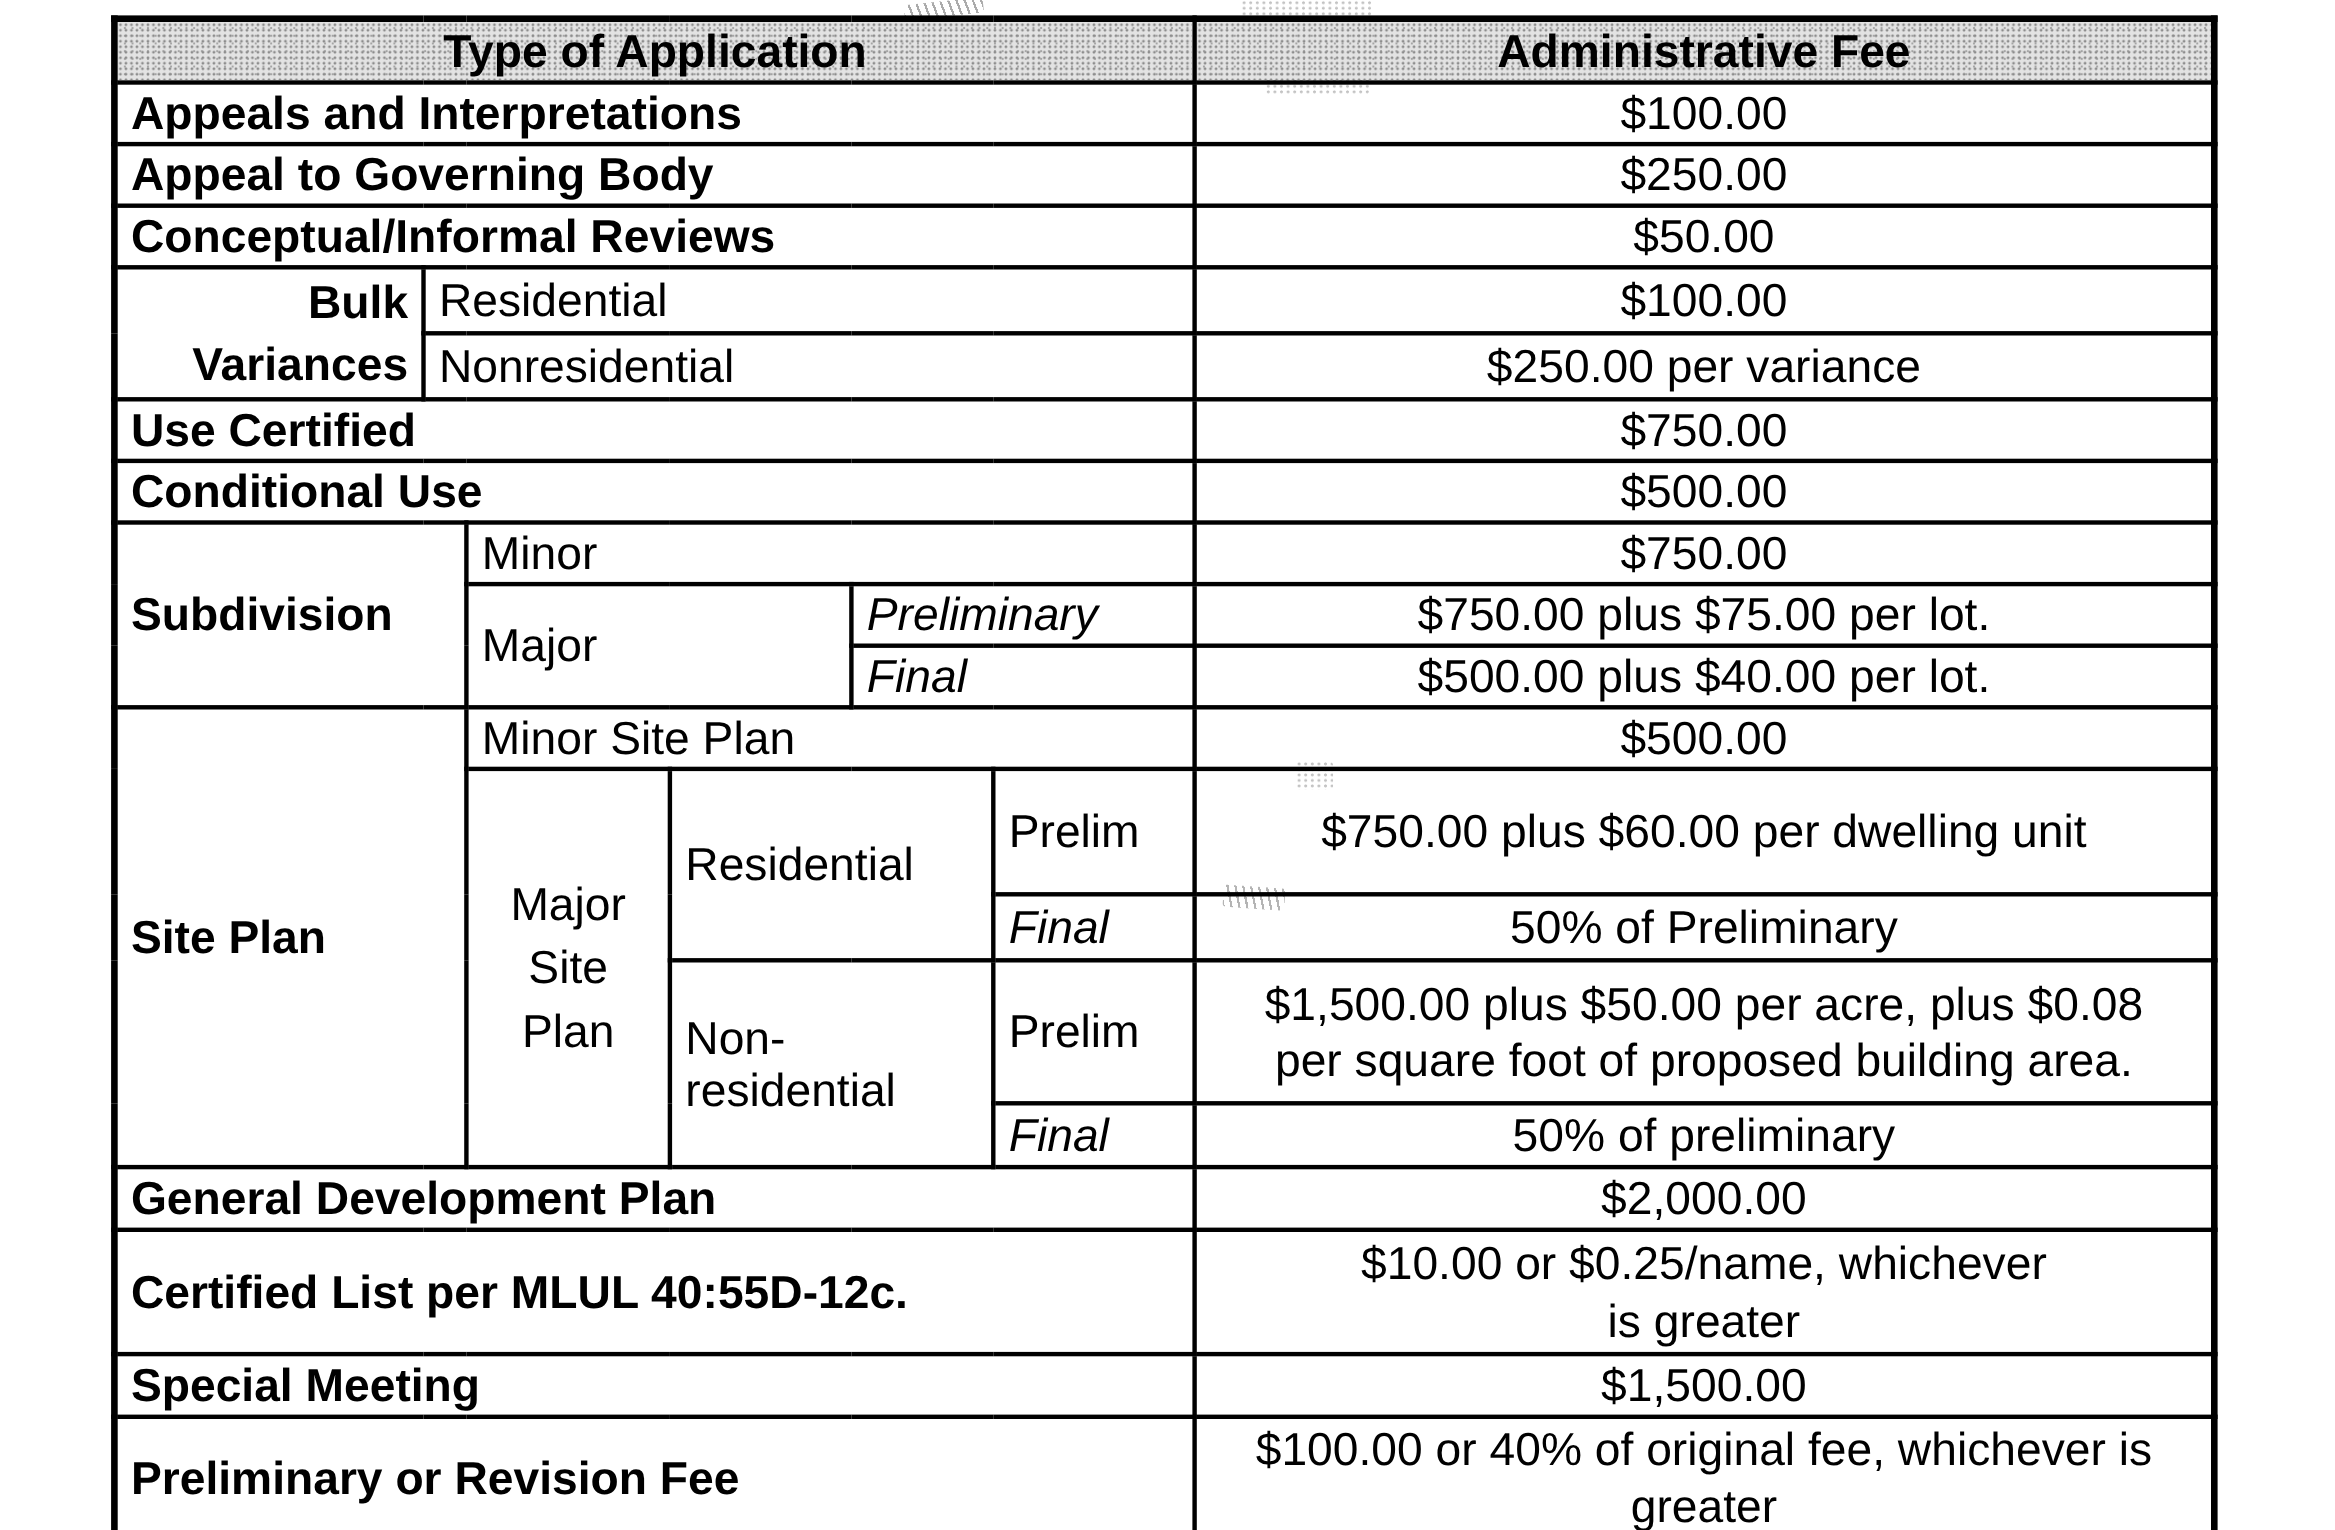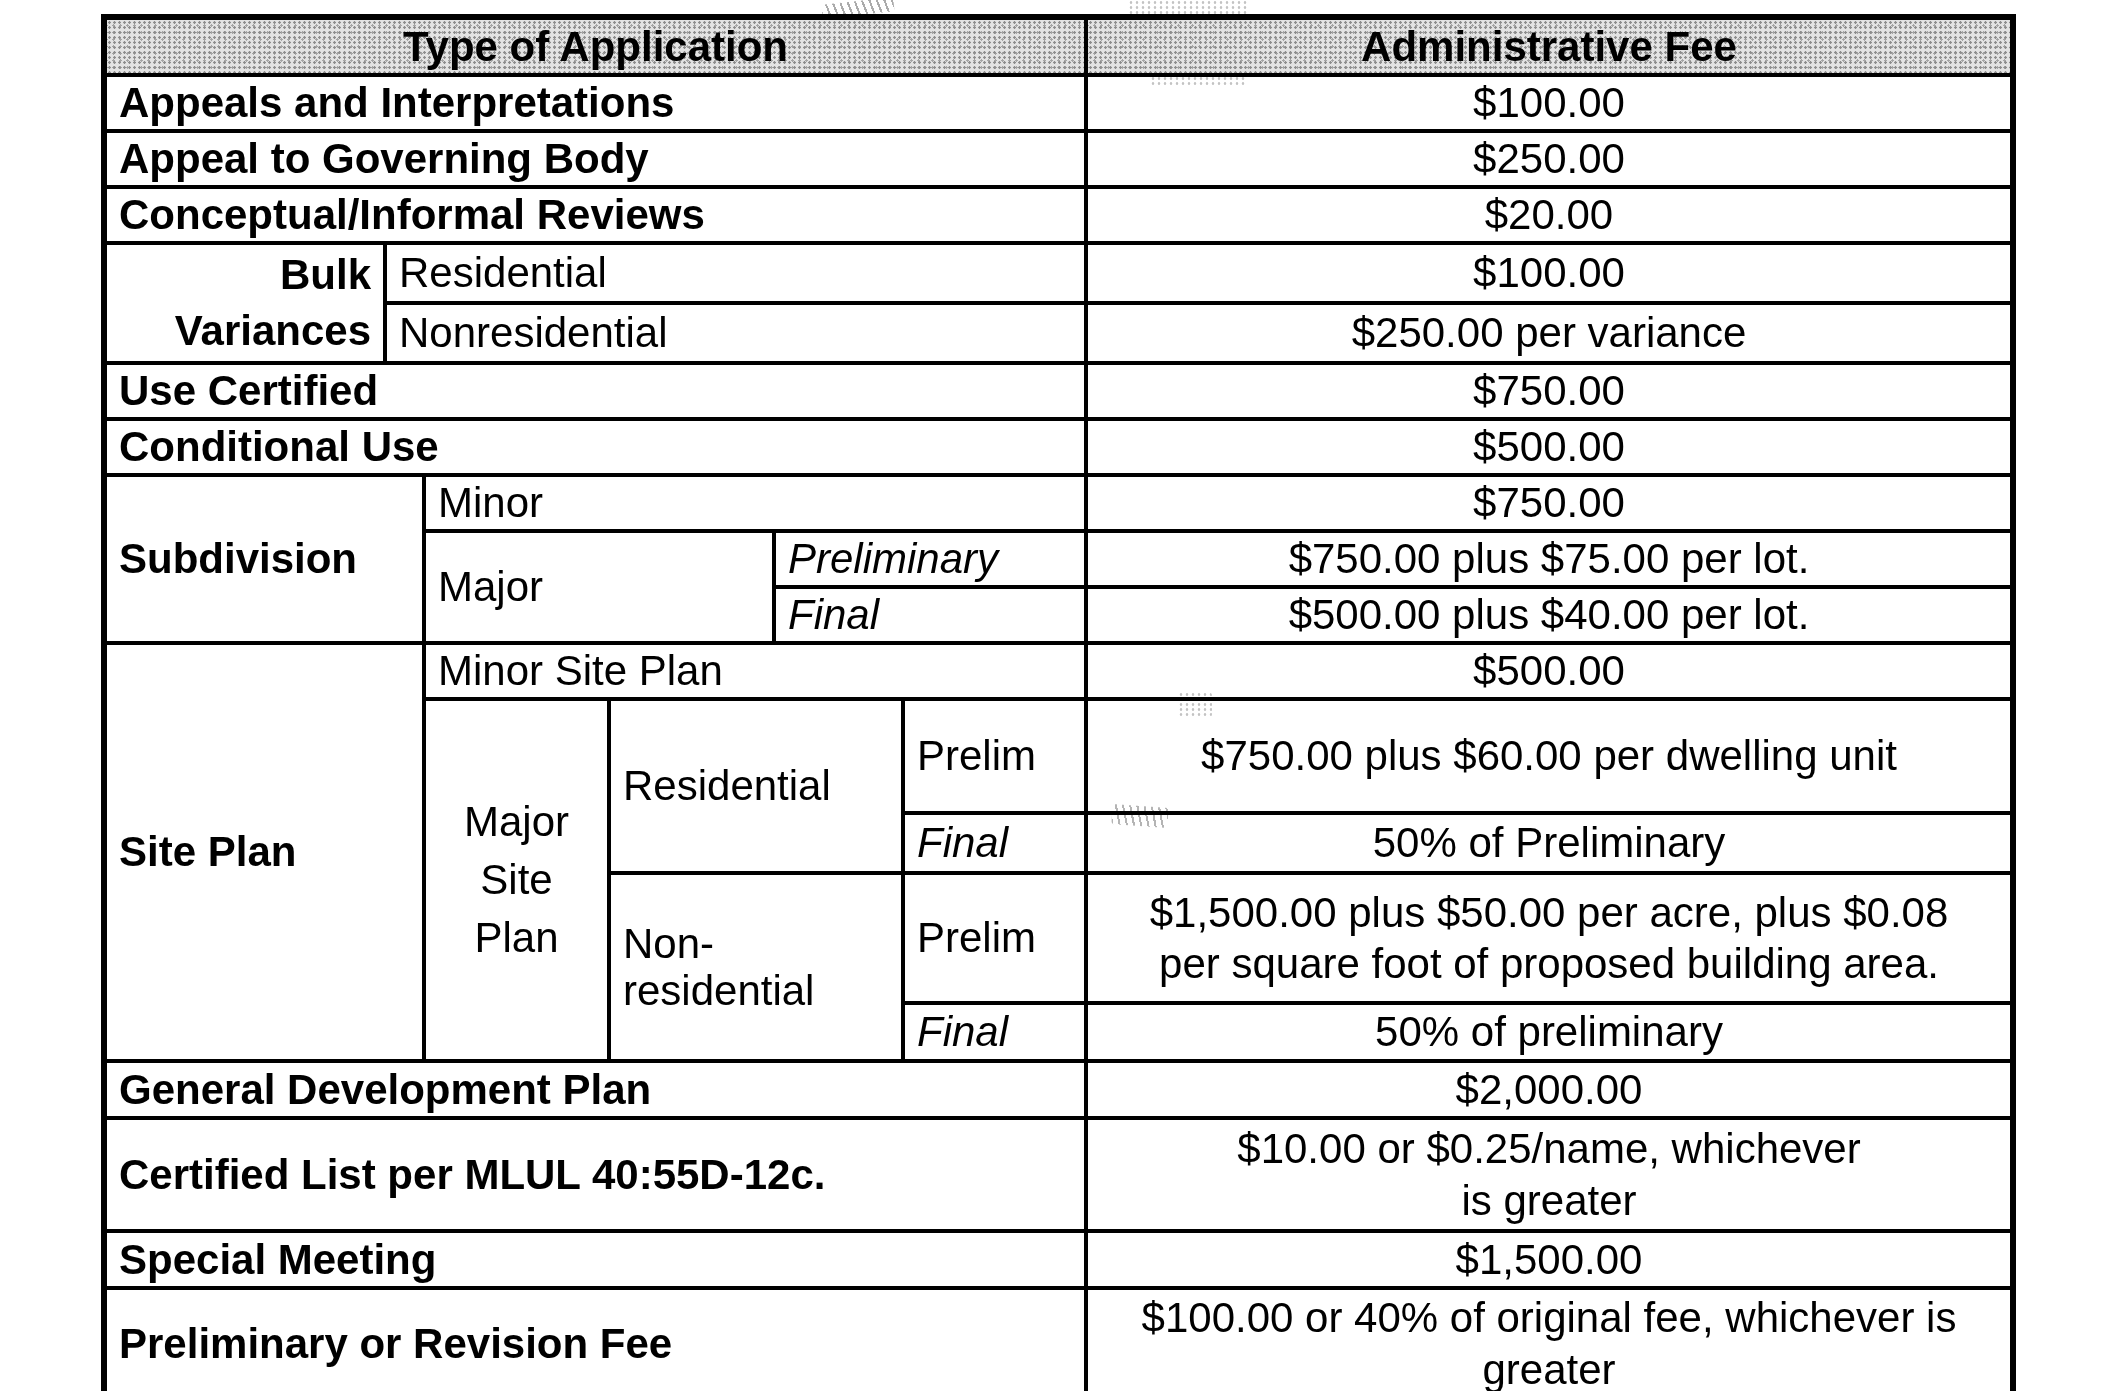--- a/index.html
+++ b/index.html
@@ -109,21 +109,21 @@
     <td class="fee">
       <span>$250.00</span>
     </td>
   </tr>
 
   <tr class="r">
     <td colspan="6">
       <span class="lbl">Conceptual/Informal Reviews</span>
     </td>
     <td class="fee">
-      <span>$20.00</span>
+      <span>$50.00</span>
     </td>
   </tr>
 
   <tr class="r">
     <td rowspan="2">
       <span class="lbl two-line-label">Bulk Variances</span>
     </td>
     <td colspan="5">
       <span class="sub">Residential</span>
     </td>

